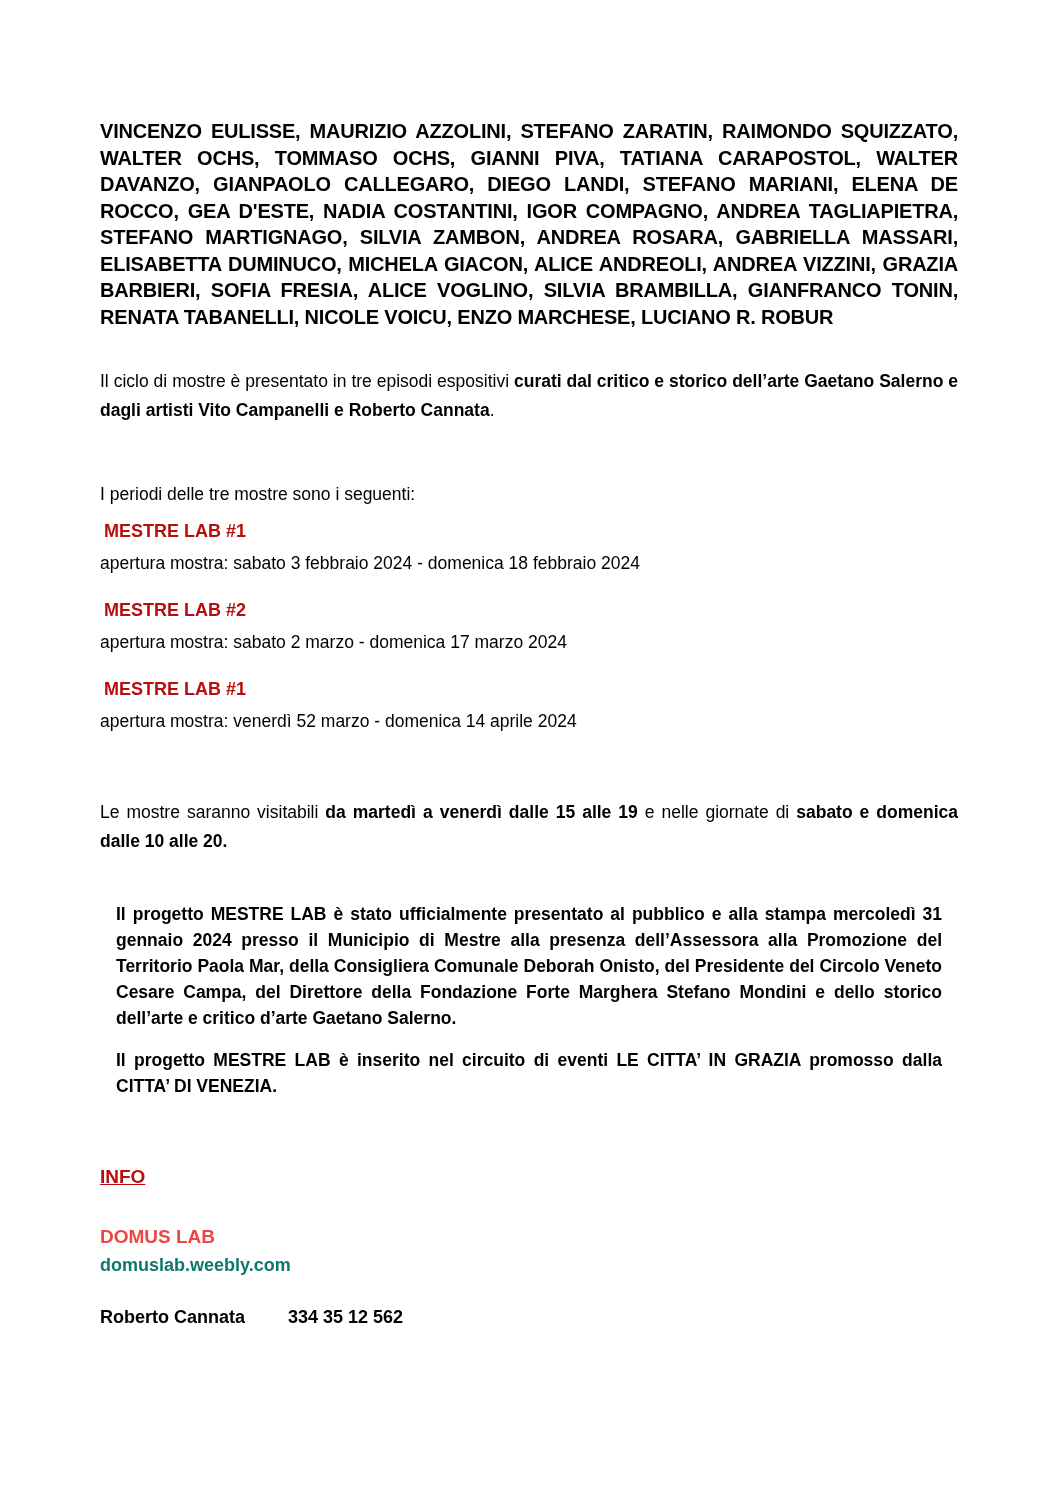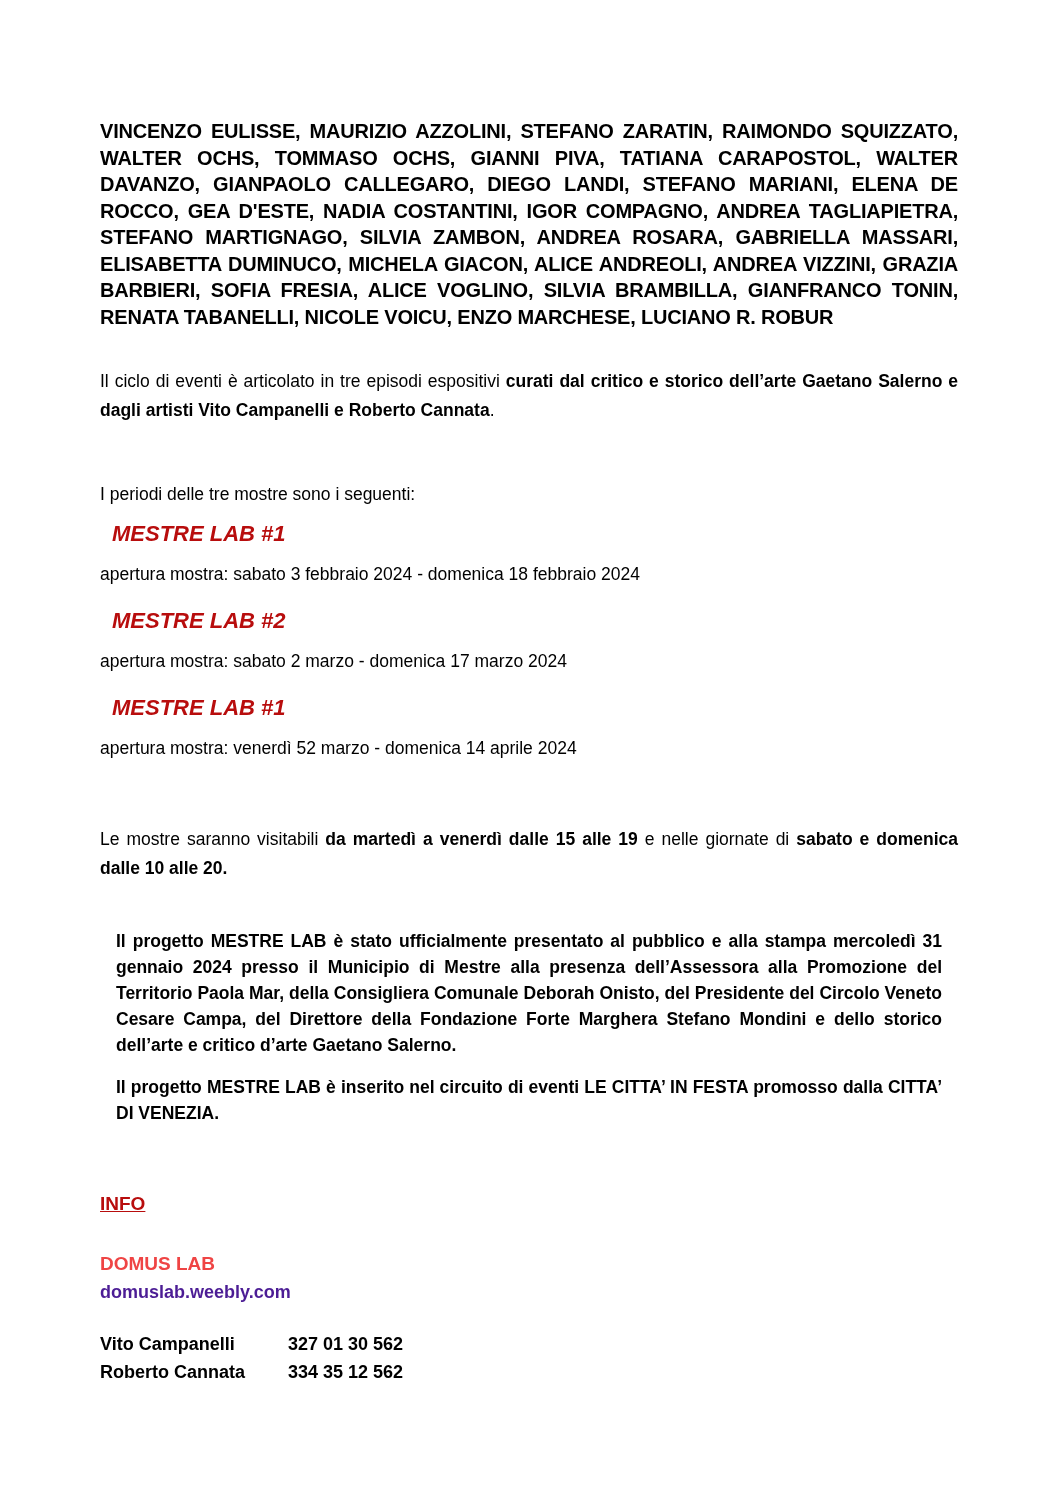--- a/index.html
+++ b/index.html
@@ -44,26 +44,25 @@
     line-height: 27px;
     text-align: left;
   }
   .exhibition {
     margin-top: 19px;
   }
   .exhibition:first-of-type {
     margin-top: 9px;
   }
   .exhibition-title {
-    margin: 12px;
-    font-size: 22px;
+    margin: 4px;
+    font-size: 18px;
     line-height: 28px;
     font-weight: bold;
     color: #b80d0d;
-    font-style: italic;
   }
   .exhibition-dates {
     margin: 0;
     font-size: 17.5px;
     line-height: 28px;
   }
   .hours-par { margin-top: 63px; line-height: 28.5px; }
   .project {
     margin-top: 46px;
   }
@@ -88,21 +87,21 @@
     font-size: 19px;
     line-height: 29px;
     font-weight: bold;
     color: #ef4444;
   }
   .website {
     margin: 0;
     font-size: 18px;
     line-height: 29px;
     font-weight: bold;
-    color: #4c1d95;
+    color: #0f766e;
   }
   .contacts {
     margin-top: 23px;
   }
   .contact-row {
     display: flex;
     font-size: 18px;
     line-height: 28px;
     font-weight: bold;
   }
@@ -115,21 +114,21 @@
   }
   .b { font-weight: bold; }
 </style>
 </head>
 <body>
 
 <div class="page">
 
   <p class="artists">VINCENZO EULISSE, MAURIZIO AZZOLINI, STEFANO ZARATIN, RAIMONDO SQUIZZATO, WALTER OCHS, TOMMASO OCHS, GIANNI PIVA, TATIANA CARAPOSTOL, WALTER DAVANZO, GIANPAOLO CALLEGARO, DIEGO LANDI, STEFANO MARIANI, ELENA DE ROCCO, GEA D'ESTE, NADIA COSTANTINI, IGOR COMPAGNO, ANDREA TAGLIAPIETRA, STEFANO MARTIGNAGO, SILVIA ZAMBON, ANDREA ROSARA, GABRIELLA MASSARI, ELISABETTA DUMINUCO, MICHELA GIACON, ALICE ANDREOLI, ANDREA VIZZINI, GRAZIA BARBIERI, SOFIA FRESIA, ALICE VOGLINO, SILVIA BRAMBILLA, GIANFRANCO TONIN, RENATA TABANELLI, NICOLE VOICU, ENZO MARCHESE, LUCIANO R. ROBUR</p>
 
-  <p class="body-par intro-par"><span>Il ciclo di eventi è articolato in tre episodi espositivi </span><span class="b">curati dal critico e storico dell’arte Gaetano Salerno e dagli artisti Vito Campanelli e Roberto Cannata</span><span>.</span></p>
+  <p class="body-par intro-par"><span>Il ciclo di mostre è presentato in tre episodi espositivi </span><span class="b">curati dal critico e storico dell’arte Gaetano Salerno e dagli artisti Vito Campanelli e Roberto Cannata</span><span>.</span></p>
 
   <p class="periods-intro">I periodi delle tre mostre sono i seguenti:</p>
 
   <div class="exhibition">
     <p class="exhibition-title">MESTRE LAB #1</p>
     <p class="exhibition-dates">apertura mostra: sabato 3 febbraio 2024 - domenica 18 febbraio 2024</p>
   </div>
 
   <div class="exhibition">
     <p class="exhibition-title">MESTRE LAB #2</p>
@@ -138,33 +137,29 @@
 
   <div class="exhibition">
     <p class="exhibition-title">MESTRE LAB #1</p>
     <p class="exhibition-dates">apertura mostra: venerdì 52 marzo - domenica 14 aprile 2024</p>
   </div>
 
   <p class="body-par hours-par"><span>Le mostre saranno visitabili </span><span class="b">da martedì a venerdì dalle 15 alle 19</span><span> e nelle giornate di </span><span class="b">sabato e domenica dalle 10 alle 20.</span></p>
 
   <div class="project">
     <p>Il progetto MESTRE LAB è stato ufficialmente presentato al pubblico e alla stampa mercoledì 31 gennaio 2024 presso il Municipio di Mestre alla presenza dell’Assessora alla Promozione del Territorio Paola Mar, della Consigliera Comunale Deborah Onisto, del Presidente del Circolo Veneto Cesare Campa, del Direttore della Fondazione Forte Marghera Stefano Mondini e dello storico dell’arte e critico d’arte Gaetano Salerno.</p>
-    <p>Il progetto MESTRE LAB è inserito nel circuito di eventi LE CITTA’ IN FESTA promosso dalla CITTA’ DI VENEZIA.</p>
+    <p>Il progetto MESTRE LAB è inserito nel circuito di eventi LE CITTA’ IN GRAZIA promosso dalla CITTA’ DI VENEZIA.</p>
   </div>
 
   <p class="info-heading">INFO</p>
 
   <p class="org-name">DOMUS LAB</p>
 
   <p class="website">domuslab.weebly.com</p>
 
   <div class="contacts">
     <div class="contact-row">
-      <span class="contact-name">Vito Campanelli</span>
-      <span class="contact-phone">327 01 30 562</span>
-    </div>
-    <div class="contact-row">
       <span class="contact-name">Roberto Cannata</span>
       <span class="contact-phone">334 35 12 562</span>
     </div>
   </div>
 
 </div>
 
 </body></html>

